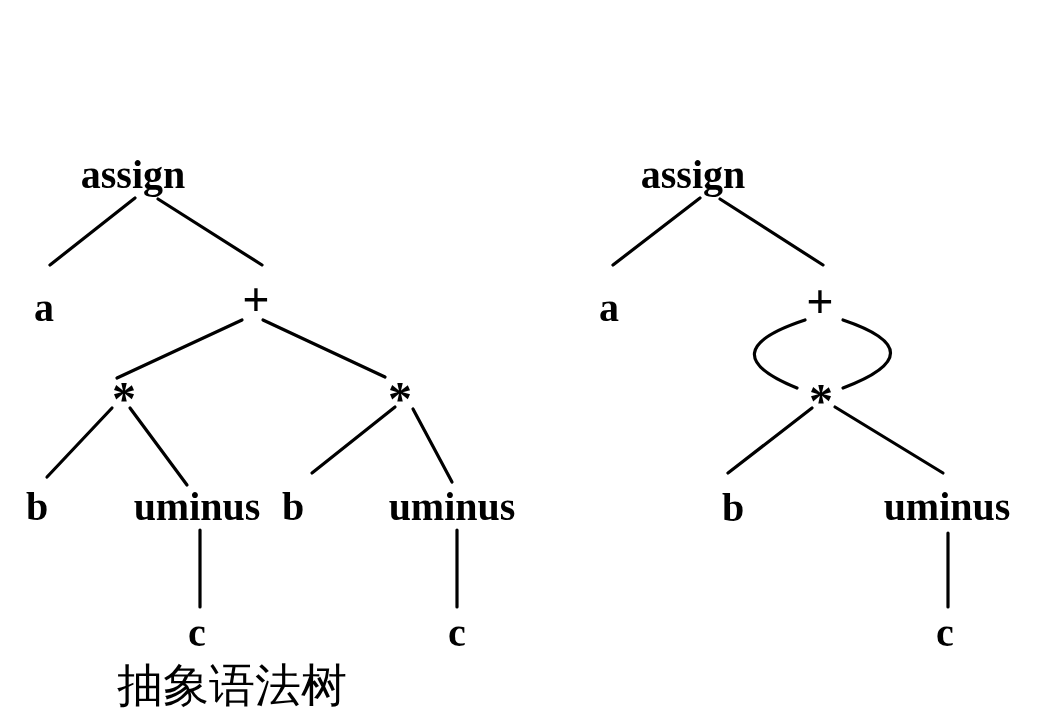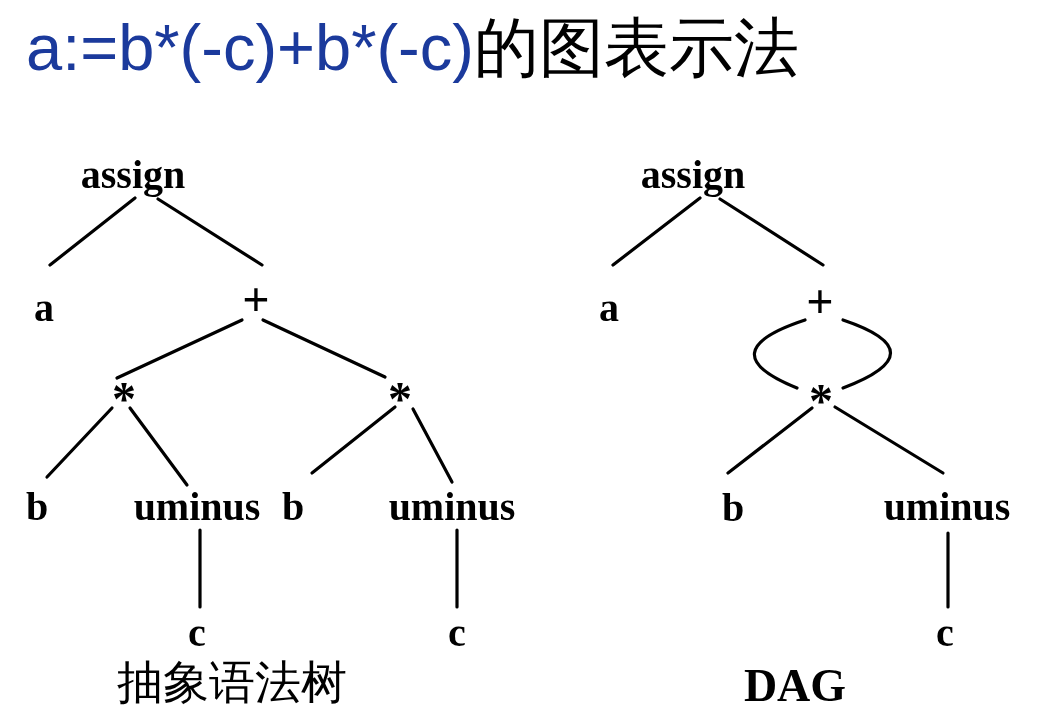--- a/index.html
+++ b/index.html
@@ -59,31 +59,28 @@
     font-size: 48px;
     transform: translate(-50%, -40%);
   }
   .caption {
     position: absolute;
     transform: translate(-50%, -50%);
     font-size: 46px;
     line-height: 1;
     white-space: nowrap;
   }
-  .caption.cjk { font-family: Liberation Mono, monospace; font-weight: normal; }
+  .caption.cjk { font-family: Liberation Serif, serif; font-weight: normal; }
   .caption.latin { font-family: "Liberation Serif", serif; font-weight: bold; }
 </style>
 </head>
 <body>
 
 <div class="stage">
 
-  <div class="slide-title">
-    <span class="formula" style="color: rgb(27, 58, 156);">a:=b*(-c)+b*(-c)</span><span class="suffix">的图表示法</span>
-  </div>
 
   <svg class="edges-layer" viewBox="0 0 1039 723" xmlns="http://www.w3.org/2000/svg">
 
     <g>
       <line x1="135" y1="198" x2="50" y2="265"></line>
       <line x1="158" y1="199" x2="262" y2="265"></line>
       <line x1="242" y1="320" x2="117" y2="378"></line>
       <line x1="263" y1="320" x2="385" y2="377"></line>
       <line x1="112" y1="408" x2="47" y2="477"></line>
       <line x1="130" y1="408" x2="187" y2="485"></line>
@@ -117,15 +114,14 @@
   <span class="node" style="left:457px; top:633px;">c</span>
   <span class="caption cjk" style="left:232px; top:686px;">抽象语法树</span>
 
   <span class="node" style="left:693px; top:175px;">assign</span>
   <span class="node" style="left:609px; top:308px;">a</span>
   <span class="node op-plus" style="left:820px; top:306px;">+</span>
   <span class="node op-star" style="left:821px; top:396px;">*</span>
   <span class="node" style="left:733px; top:508px;">b</span>
   <span class="node" style="left:947px; top:507px;">uminus</span>
   <span class="node" style="left:945px; top:633px;">c</span>
-  <span class="caption latin" style="left:795px; top:686px;">DAG</span>
 
 </div>
 
 </body></html>

